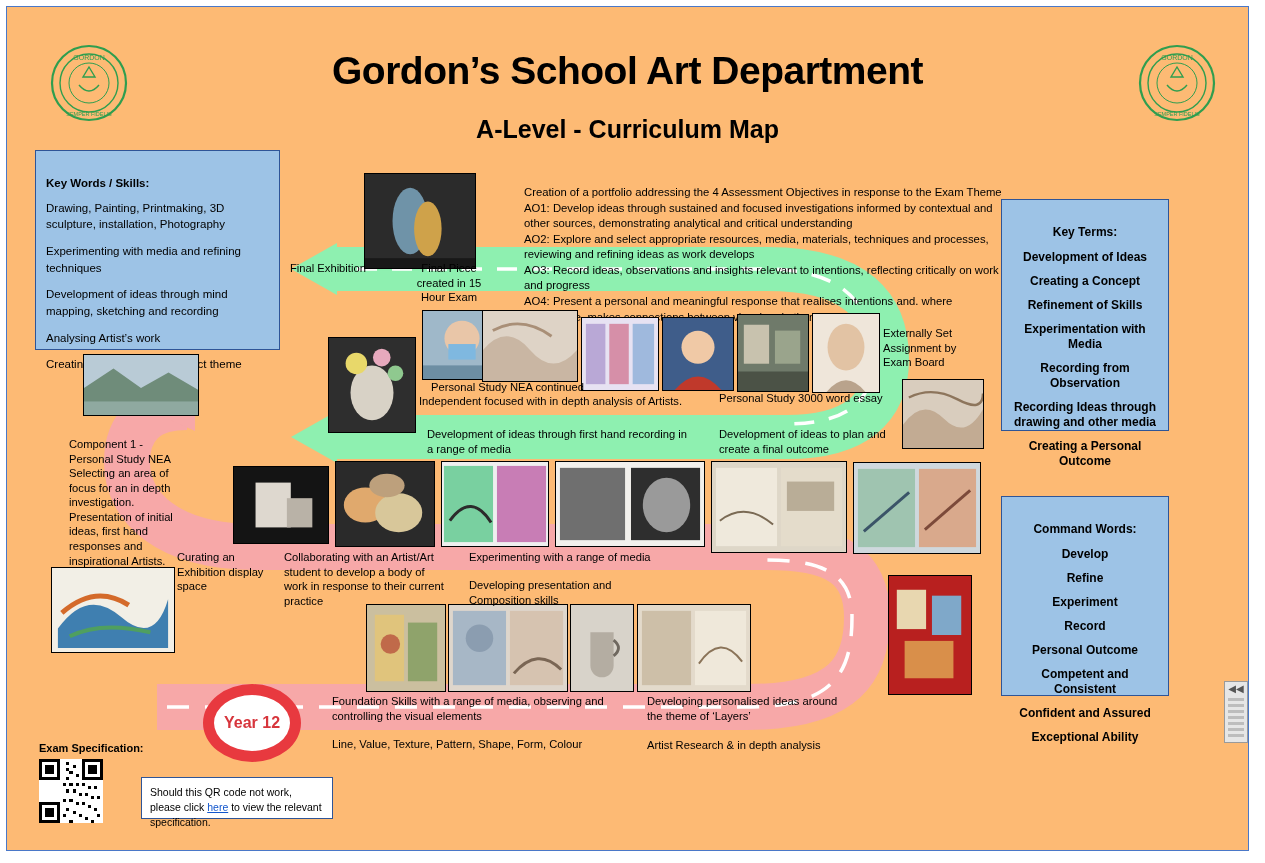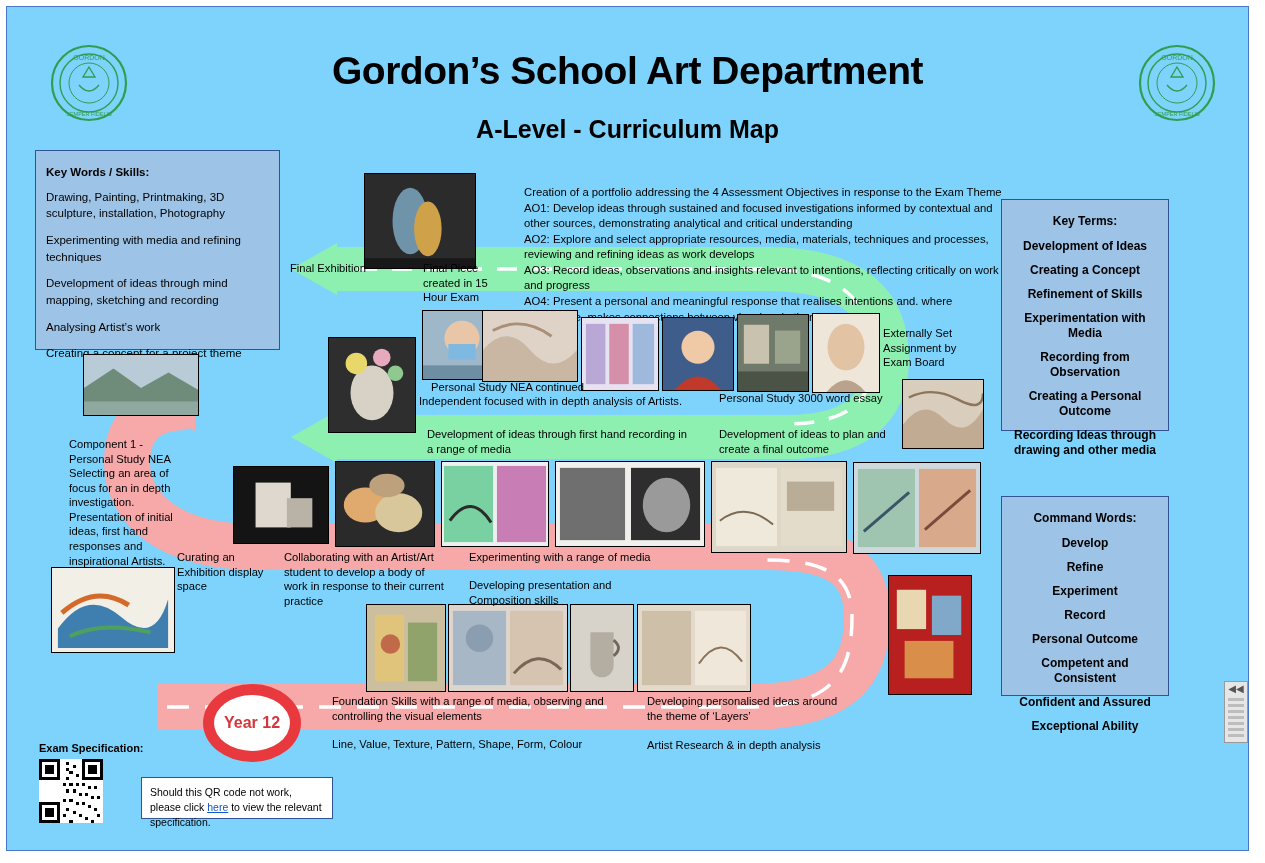--- a/index.html
+++ b/index.html
@@ -16,21 +16,21 @@
     height: 863px;
     background: #ffffff;
     overflow: hidden;
   }
   #sheet {
     position: absolute;
     left: 6px;
     top: 6px;
     width: 1243px;
     height: 845px;
-    background: #7dd3fc;
+    background: #fdba74;
     border: 1px solid #4a78c8;
     box-sizing: border-box;
     overflow: hidden;
   }
 
   
   .title-main {
     position: absolute;
     left: 0; top: 42px;
     width: 100%;
@@ -65,21 +65,21 @@
     height: 845px;
     pointer-events: none;
   }
 
   
   .panel {
     position: absolute;
     box-sizing: border-box;
     background: #9dc3e6;
     border: 1px solid #2f5597;
-    padding: 13px 10px;
+    padding: 24px 10px;
     font-size: 11.5px;
     color: #000;
     line-height: 1.45;
   }
   .panel.keywords {
     background: #9dc3e6;
     border: 1px solid #2f5597;
   }
   .panel .hdr {
     font-weight: bold;
@@ -287,22 +287,22 @@
     <div class="kwline">Creating a concept for a project theme</div>
   </div>
 
   <div class="panel panel-center" style="left:994px; top:192px; width:168px; height:232px;">
     <div class="hdr">Key Terms:</div>
     <div class="row">Development of Ideas</div>
     <div class="row">Creating a Concept</div>
     <div class="row">Refinement of Skills</div>
     <div class="row">Experimentation with Media</div>
     <div class="row">Recording from Observation</div>
+    <div class="row">Recording Ideas through drawing and other media</div>
     <div class="row">Creating a Personal Outcome</div>
-    <div class="row">Recording Ideas through drawing and other media</div>
   </div>
 
   <div class="panel panel-center" style="left:994px; top:489px; width:168px; height:200px;">
     <div class="hdr">Command Words:</div>
     <div class="row">Develop</div>
     <div class="row">Refine</div>
     <div class="row">Experiment</div>
     <div class="row">Record</div>
     <div class="row">Personal Outcome</div>
     <div class="row">Competent and Consistent</div>
@@ -498,21 +498,21 @@
       <rect x="44" y="20" width="30" height="40" fill="#7fa8c9"></rect>
       <rect x="16" y="66" width="50" height="38" fill="#d98f4a"></rect>
     </svg>
   </div>
 
   <div class="yearbadge" id="year12">
     <span>Year 12</span>
   </div>
 
   <div class="cap" style="left:283px; top:254px; width:120px;">Final Exhibition</div>
-  <div class="cap" style="left:416px; top:254px; width:84px;">Final Piece created in 15 Hour Exam</div>
+  <div class="cap" style="left:400px; top:254px; width:84px;text-align:center;">Final Piece created in 15 Hour Exam</div>
   <div class="cap" style="left:876px; top:319px; width:100px;">Externally Set Assignment by Exam Board</div>
   <div class="cap" style="left:424px; top:373px; width:170px;">Personal Study NEA continued</div>
   <div class="cap" style="left:412px; top:387px; width:290px;">Independent focused with in depth analysis of Artists.</div>
   <div class="cap" style="left:712px; top:384px; width:180px;">Personal Study 3000 word essay</div>
   <div class="cap" style="left:420px; top:420px; width:268px;">Development of ideas through first hand recording in a range of media</div>
   <div class="cap" style="left:712px; top:420px; width:170px;">Development of ideas to plan and create a final outcome</div>
   <div class="cap" style="left:62px; top:430px; width:120px;">Component 1 - Personal Study NEA Selecting an area of focus for an in depth investigation. Presentation of initial ideas, first hand responses and inspirational Artists.</div>
   <div class="cap" style="left:170px; top:543px; width:96px;">Curating an Exhibition display space</div>
   <div class="cap" style="left:277px; top:543px; width:160px;">Collaborating with an Artist/Art student to develop a body of work in response to their current practice</div>
   <div class="cap" style="left:462px; top:543px; width:200px;">Experimenting with a range of media</div>

